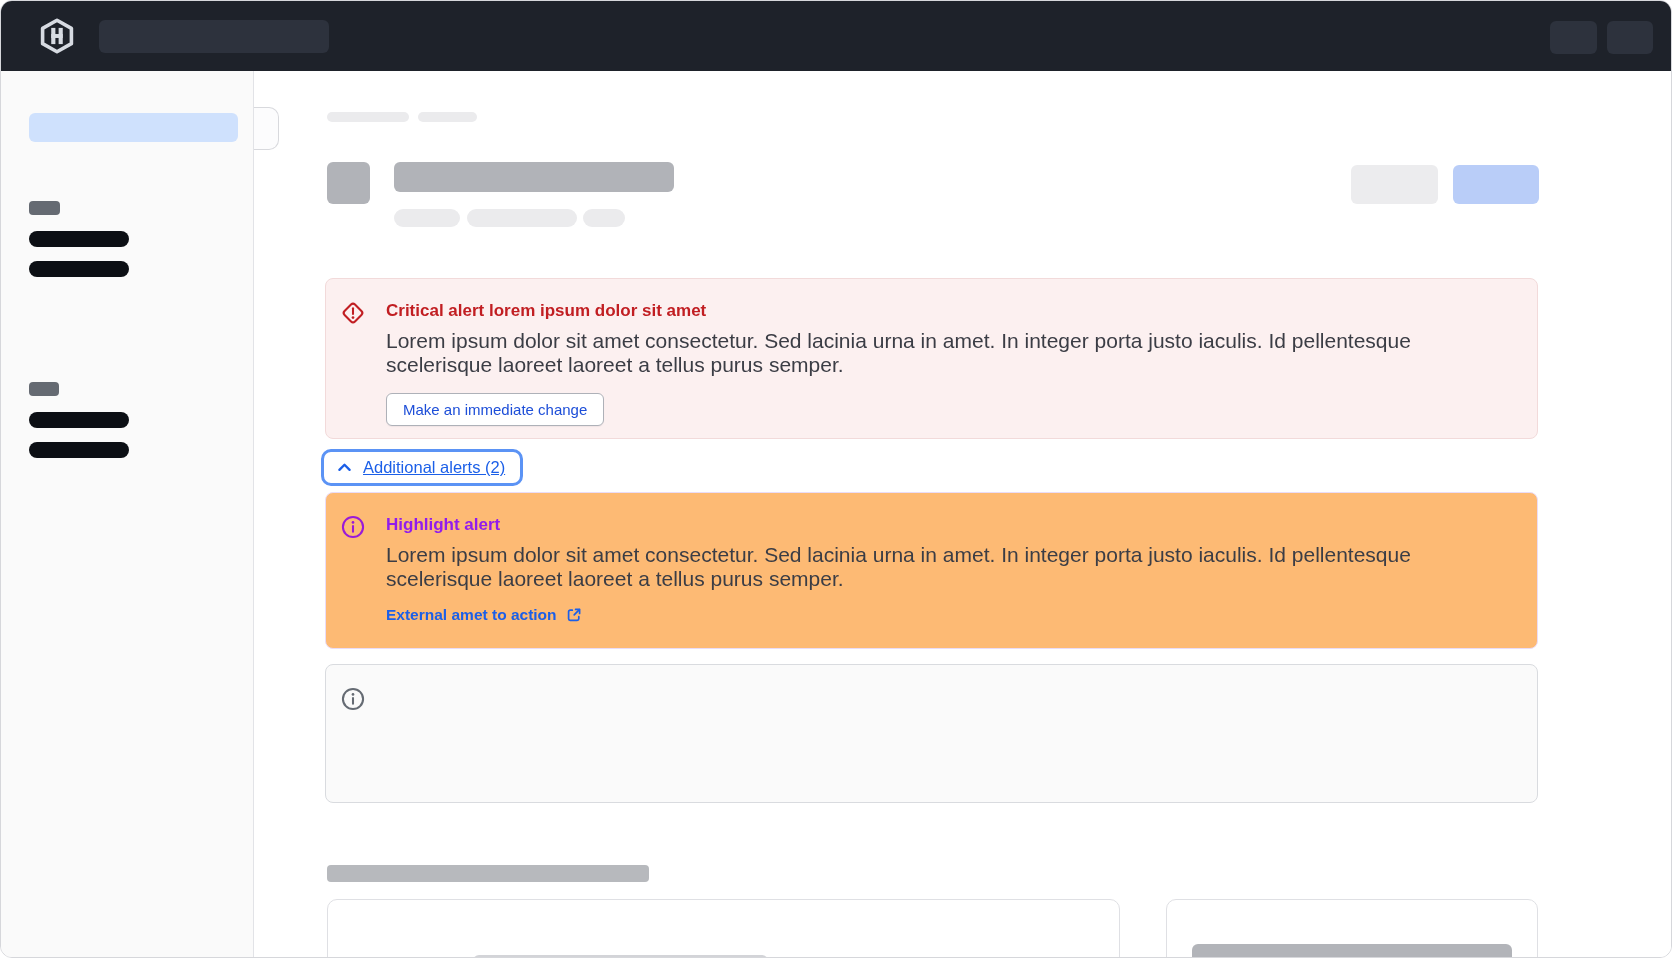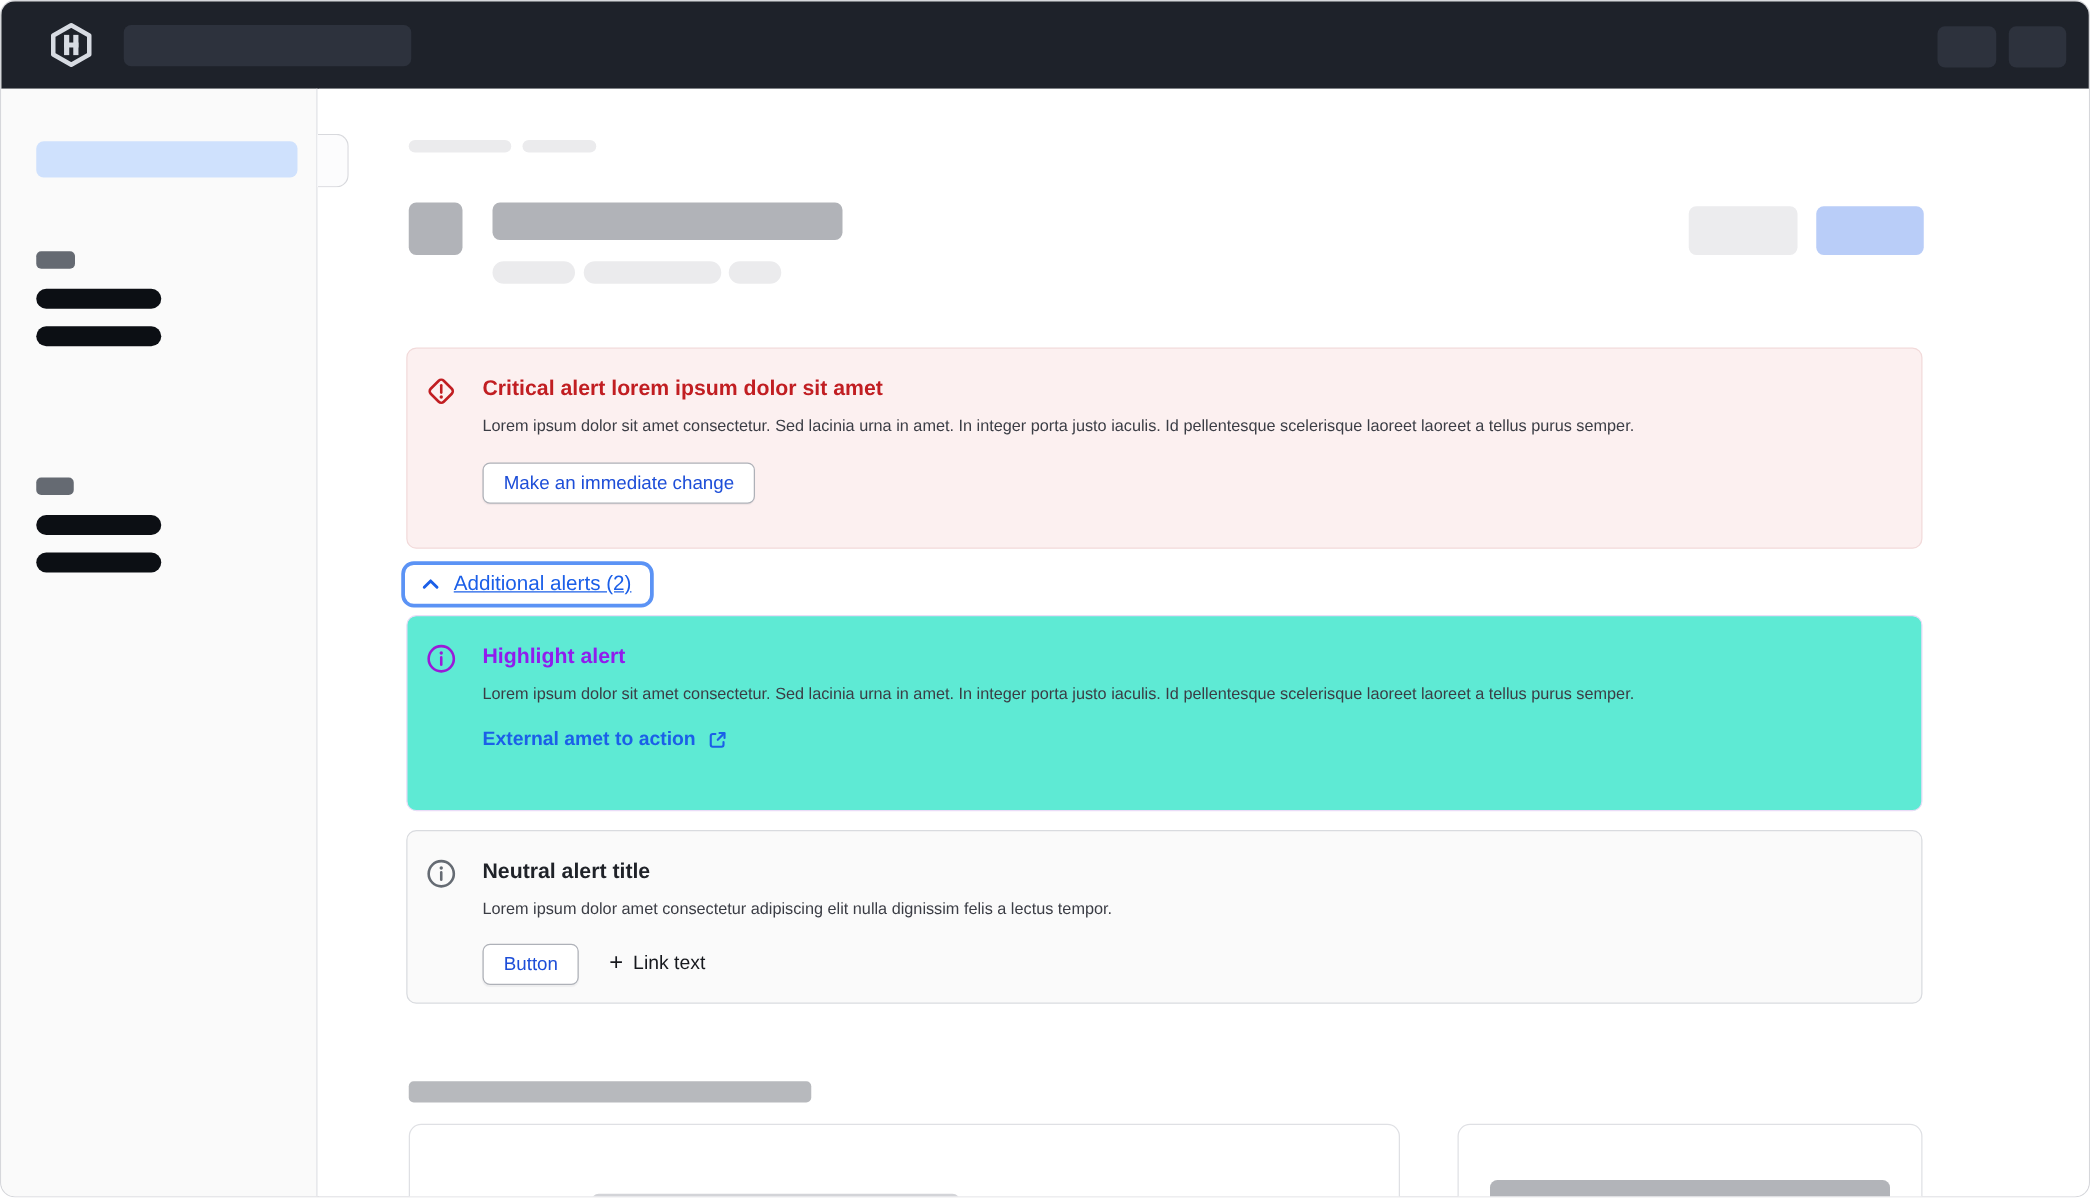--- a/index.html
+++ b/index.html
@@ -30,29 +30,29 @@
   .skel-pill  { background:#ebebed; border-radius:9px; }
   .skel-dark  { background:#b1b3b8; border-radius:6px; }
   .skel-btn-gray { background:#ececee; border-radius:6px; }
   .skel-btn-blue { background:#b9cdf8; border-radius:6px; }
 
   .alerts-region { left:70px; top:207px; width:1213px; height:681px; }
 
   .alert { position:absolute; left:0; width:1213px; border-radius:8px;
            display:flex; align-items:flex-start; padding:20px 26px 35px 14px; }
   .alert-critical  { top:0;   height:161px; background:#fcf0f0; border:1px solid #f2dada; }
-  .alert-highlight { top:214px; height:157px; background:#5eead4; border:1px solid #eadcf7; }
+  .alert-highlight { top:214px; height:157px; background:#fdba74; border:1px solid #eadcf7; }
   .alert-neutral   { top:386px; height:139px; background:#fafafa; border:1px solid #d9dbdf; }
   .alert .icon-wrap { flex:0 0 26px; height:26px; margin-top:1px; }
   .alert .alert-content { margin-left:20px; flex:1; }
   .alert-title { font-size:17px; font-weight:700; line-height:24px; }
   .title-critical  { color:#c11e22; }
   .title-highlight { color:#911ced; }
   .title-neutral   { color:#1f2228; }
-  .alert-body { margin-top:6px; font-size:13px; line-height:23.5px; color:#3b3d45; max-width:1135px; }
+  .alert-body { margin-top:6px; font-size:21px; line-height:23.5px; color:#3b3d45; max-width:1135px; }
 
   .btn-secondary {
     display:inline-block; margin-top:17px; padding:7px 16px;
     background:#ffffff; border:1px solid #aeb1b8; border-radius:6px;
     font-family:"Liberation Sans", sans-serif; font-size:15px; color:#1d4ed8;
     box-shadow:0 1px 1px rgba(20,20,30,0.05); cursor:pointer;
   }
 
   .toggle-btn {
     position:absolute; top:171px; left:-4px;
@@ -179,31 +179,20 @@
       </div>
 
       <div class="alert alert-neutral">
         <span class="icon-wrap">
           <svg width="26" height="26" viewBox="0 0 24 24">
             <circle cx="12" cy="12" r="9.3" fill="none" stroke="#656b73" stroke-width="1.9"></circle>
             <circle cx="12" cy="7.8" r="1.25" fill="#656b73"></circle>
             <line x1="12" y1="11" x2="12" y2="16.4" stroke="#656b73" stroke-width="1.9" stroke-linecap="round"></line>
           </svg>
         </span>
-        <div class="alert-content">
-          <div class="alert-title title-neutral">Neutral alert title</div>
-          <p class="alert-body">Lorem ipsum dolor amet consectetur adipiscing elit nulla dignissim felis a lectus tempor.</p>
-          <div class="neutral-actions">
-            <button class="btn-secondary">Button</button>
-            <span class="text-link">
-              <span class="plus-glyph">+</span>
-              <span>Link text</span>
-            </span>
-          </div>
-        </div>
       </div>
 
       <div class="abs bottom-skel"></div>
 
       <div class="card card-1">
         <div class="inner-bar"></div>
       </div>
       <div class="card card-2">
         <div class="inner-bar"></div>
       </div>

